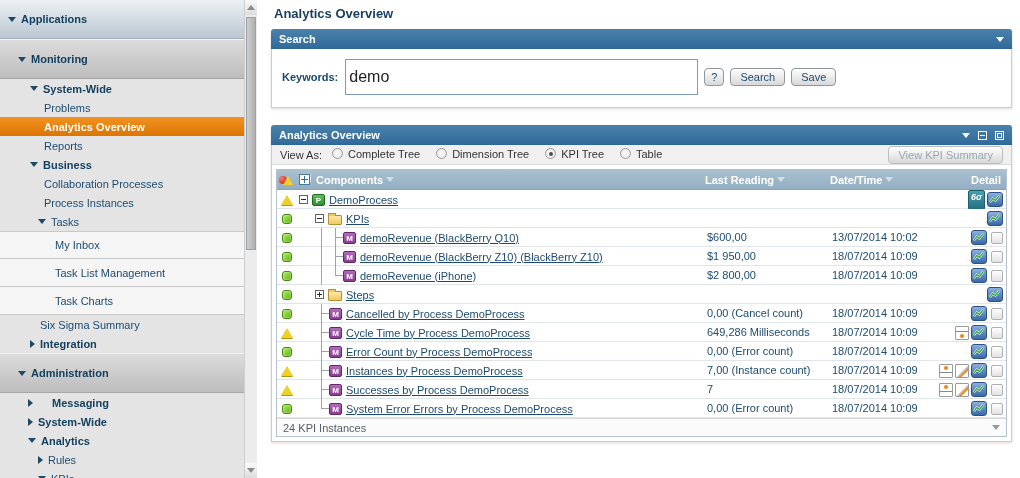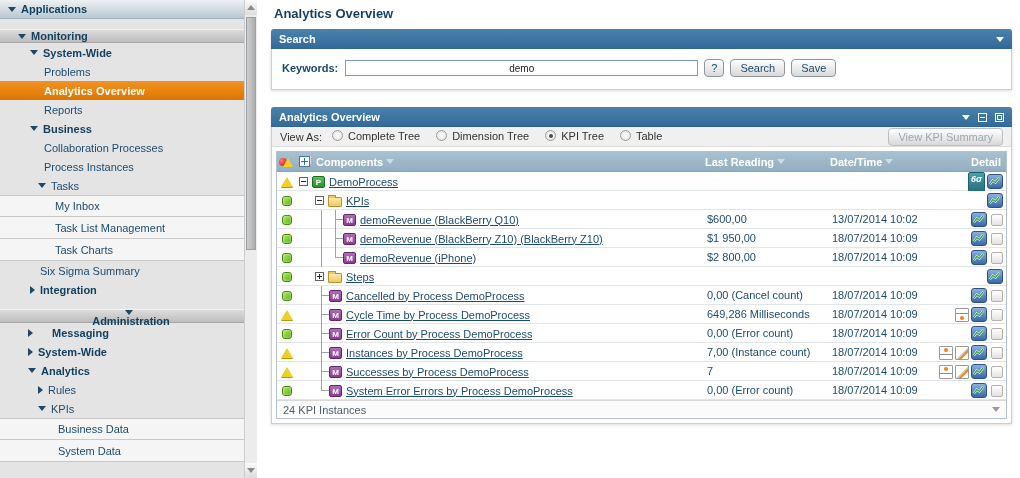--- a/index.html
+++ b/index.html
@@ -7,25 +7,25 @@
   body {
     width:1020px; height:478px; overflow:hidden;
     font-family:"Liberation Sans","DejaVu Sans",sans-serif;
     font-size:11px; background:#fff; color:#1d4b70;
   }
   
   .sidebar { position:absolute; left:0; top:0; bottom:0; width:257px; background:#e4e4e4; }
   .sidebar-items { position:absolute; left:0; top:0; right:13px; bottom:0; overflow:hidden; }
   .s-item { display:flex; align-items:center; height:19px; color:#1d4b70; cursor:pointer; white-space:nowrap; }
   .s-bold { font-weight:bold; color:#14405f; }
-  .s-bar { height:19px; background:linear-gradient(#eef1f3,#b9c7d1); border-bottom:1px solid #9fb0bc; }
-  .s-section { height:14px; background:linear-gradient(#dcdcdc,#bdbdbd); border-top:1px solid #f2f2f2; border-bottom:1px solid #a6a6a6;margin-top:10px; }
+  .s-bar { height:39px; background:linear-gradient(#eef1f3,#b9c7d1); border-bottom:1px solid #9fb0bc; }
+  .s-section { height:40px; background:linear-gradient(#dcdcdc,#bdbdbd); border-top:1px solid #f2f2f2; border-bottom:1px solid #a6a6a6; }
   .s-selected { background:linear-gradient(#f19222,#dd7500); color:#fff !important; font-weight:bold; }
   .s-selected .s-label { color:#fff; }
-  .s-white { height:22px; background:#f5f5f5; border-bottom:1px solid #c9c9c9; }
+  .s-white { height:28px; background:#f5f5f5; border-bottom:1px solid #c9c9c9; }
   .s-white-first { border-top:1px solid #c9c9c9; }
   .arr-d { width:0; height:0; border-left:4px solid transparent; border-right:4px solid transparent; border-top:5px solid #1d4868; margin-right:5px; flex:none; }
   .arr-r { width:0; height:0; border-top:4px solid transparent; border-bottom:4px solid transparent; border-left:5px solid #1d4868; margin-right:5px; flex:none; }
   .sb-scroll { position:absolute; right:0; top:0; bottom:0; width:13px; background:#ececec; border-left:1px solid #cdcdcd; }
   .sb-btn { position:absolute; left:0; right:0; height:15px; background:linear-gradient(#fafafa,#dcdcdc); display:flex; align-items:center; justify-content:center; }
   .sb-btn.up { top:0; } .sb-btn.down { bottom:0; }
   .sb-tri-up { width:0;height:0;border-left:4px solid transparent;border-right:4px solid transparent;border-bottom:5px solid #8a8a8a; }
   .sb-tri-down { width:0;height:0;border-left:4px solid transparent;border-right:4px solid transparent;border-top:5px solid #8a8a8a; }
   .sb-thumb { position:absolute; left:1px; right:1px; top:17px; height:233px; background:linear-gradient(90deg,#cfcfcf,#aeaeae); border:1px solid #989fa5; }
   
@@ -43,22 +43,22 @@
   .wi-rest:after { content:''; position:absolute; left:1px; right:1px; top:1px; bottom:1px; border:1px solid #fff; }
   .panel-body { border:1px solid #c3d0da; border-top:none; background:#fff; box-shadow:0 1px 3px rgba(0,0,0,.15); }
   
   .tabstrip { padding:6px 0 0 4px; border-bottom:1px solid #b4bcc2; }
   .tab { display:inline-block; padding:4px 14px; margin-right:3px; position:relative; top:1px;
     border:1px solid #b4bcc2; border-bottom:none; border-radius:3px 3px 0 0;
     background:linear-gradient(#fbfbfb,#ececec); color:#2d5f88; cursor:pointer; }
   .tab.active { background:#fff; font-weight:bold; color:#17486f; padding-bottom:5px; }
   .search-body { display:flex; align-items:center; padding:10px 8px 12px 10px; }
   .kw-label { font-weight:bold; color:#17486f; margin-right:7px; }
-  .kw-input { width:353px; height:16px; border:1px solid #7f9db9; font-size:10px; padding:1px 3px; color:#222;
-    font-family:"Liberation Sans","DejaVu Sans",sans-serif;text-align:center; }
+  .kw-input { width:353px; height:36px; border:1px solid #7f9db9; font-size:16px; padding:1px 3px; color:#222;
+    font-family:"Liberation Sans","DejaVu Sans",sans-serif; }
   .btn { font-size:11px; color:#1d4b70; background:linear-gradient(#fff,#d8d8d8); border:1px solid #8e989e;
     border-radius:4px; padding:2px 9px; margin-left:6px; cursor:pointer;
     font-family:"Liberation Sans","DejaVu Sans",sans-serif; }
   .btn-help { padding:2px 6px; }
   .btn-disabled { color:#9aa7af; border-color:#b9c0c4; cursor:default; margin-left:auto; }
   
   .overview { margin-top:17px; }
   .toolbar { height:20px; background:#f0f0f0; border-bottom:1px solid #dddddd; display:flex; align-items:center; padding:0 8px; color:#333; }
   .view-as { margin-right:10px; }
   .vopt { display:inline-flex; align-items:center; margin-right:16px; cursor:pointer; }
@@ -178,21 +178,21 @@
       <div class="s-item s-white" style="padding-left: 55px;">
         <span class="s-label">Task Charts</span>
       </div>
       <div class="s-item" style="padding-left: 40px;">
         <span class="s-label">Six Sigma Summary</span>
       </div>
       <div class="s-item s-bold" style="padding-left: 30px;">
         <span class="arr-r"></span>
         <span class="s-label">Integration</span>
       </div>
-      <div class="s-item s-section s-bold" style="padding-left: 18px; flex-direction: column;">
+      <div class="s-item s-section s-bold" style="padding-left: 18px;">
         <span class="arr-d"></span>
         <span class="s-label">Administration</span>
       </div>
       <div class="s-item s-bold" style="padding-left: 28px; gap: 14px;">
         <span class="arr-r"></span>
         <span class="s-label">Messaging</span>
       </div>
       <div class="s-item s-bold" style="padding-left: 28px;">
         <span class="arr-r"></span>
         <span class="s-label">System-Wide</span>

